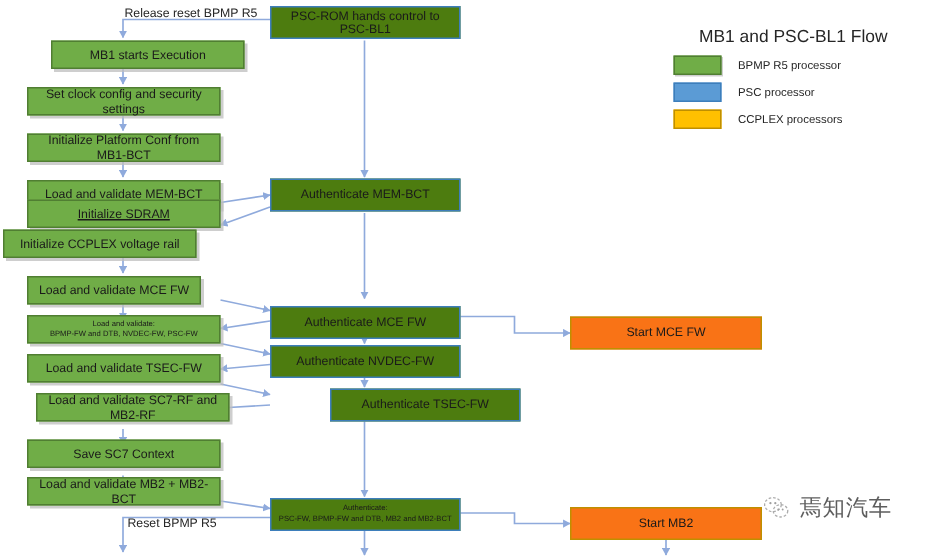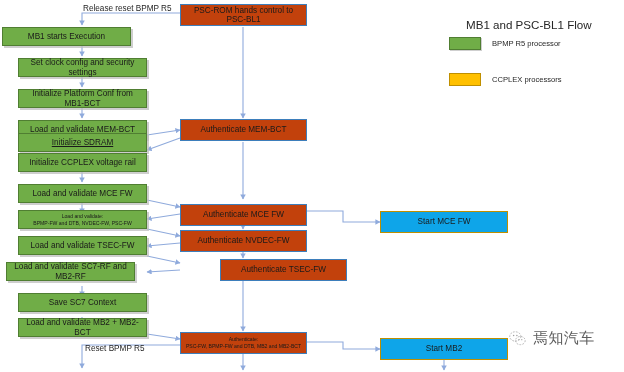--- a/index.html
+++ b/index.html
@@ -35,26 +35,26 @@
     padding: 0 3px;
     z-index: 3;
   }
   .node.green {
     background: #70AD47;
     border: 1px solid #507E32;
     box-shadow: 2px 2px 0 0 rgba(190,190,190,0.75);
     font-size: 8.2px;
   }
   .node.blue {
-    background: #c2410c;
+    background: #4d7c0f;
     border: 1px solid #3D7EBB;
     font-size: 8.2px;
   }
   .node.orange {
-    background: #0ea5e9;
+    background: #f97316;
     border: 1px solid #BF8F00;
     font-size: 8.2px;
   }
   .node.small {
     font-size: 5.1px;
     line-height: 1.3;
   }
   .edge-label {
     position: absolute;
     font-size: 8.2px;
@@ -178,33 +178,33 @@
 
       <path d="M444,360 L444,370"></path>
 
       <path d="M243,354 L243,370"></path>
     </g>
   </svg>
 
   <div class="edge-label" style="left:83px; top:4px;">Release reset BPMP R5</div>
   <div class="edge-label" style="left:85px; top:344px;">Reset BPMP R5</div>
 
-  <div class="node green" style="left:2px; top:27px; width:129px; height:19px;">MB1 starts Execution</div>
+  <div class="node green" style="left:34px; top:27px; width:129px; height:19px;">MB1 starts Execution</div>
   <div class="node green" style="left:18px; top:58px; width:129px; height:19px;">Set clock config and security settings</div>
   <div class="node green" style="left:18px; top:89px; width:129px; height:19px;">Initialize Platform Conf from MB1-BCT</div>
   <div class="node green" style="left:18px; top:120px; width:129px; height:19px;">Load and validate MEM-BCT</div>
   <div class="node green" style="left:18px; top:132px; width:129px; height:19px; top:133px;text-decoration:underline;">Initialize SDRAM</div>
-  <div class="node green" style="left:18px; top:153px; width:129px; height:19px;">Initialize CCPLEX voltage rail</div>
-  <div class="node green" style="left:18px; top:184px; width:129px; height:19px;">Load and validate MCE FW</div>
+  <div class="node green" style="left:2px; top:153px; width:129px; height:19px;">Initialize CCPLEX voltage rail</div>
+  <div class="node green" style="left:18px; top:184px; width:116px; height:19px;">Load and validate MCE FW</div>
   <div class="node green small" style="left:18px; top:210px; width:129px; height:19px; flex-direction:column;">
     <span>Load and validate:</span>
     <span>BPMP-FW and DTB, NVDEC-FW, PSC-FW</span>
   </div>
   <div class="node green" style="left:18px; top:236px; width:129px; height:19px;">Load and validate TSEC-FW</div>
-  <div class="node green" style="left:6px; top:262px; width:129px; height:19px;text-align:center;">Load and validate SC7-RF and MB2-RF</div>
+  <div class="node green" style="left:24px; top:262px; width:129px; height:19px;text-align:center;">Load and validate SC7-RF and MB2-RF</div>
   <div class="node green" style="left:18px; top:293px; width:129px; height:19px;">Save SC7 Context</div>
   <div class="node green" style="left:18px; top:318px; width:129px; height:19px;">Load and validate MB2 + MB2-BCT</div>
 
   <div class="node blue" style="left:180px; top:4px; width:127px; height:22px;">PSC-ROM hands control to PSC-BL1</div>
   <div class="node blue" style="left:180px; top:119px; width:127px; height:22px;">Authenticate MEM-BCT</div>
   <div class="node blue" style="left:180px; top:204px; width:127px; height:22px;">Authenticate MCE FW</div>
   <div class="node blue" style="left:180px; top:230px; width:127px; height:22px;">Authenticate NVDEC-FW</div>
   <div class="node blue" style="left:180px; top:259px; width:127px; height:22px;margin-left:40px;">Authenticate TSEC-FW</div>
   <div class="node blue small" style="left:180px; top:332px; width:127px; height:22px; flex-direction:column;">
     <span>Authenticate:</span>
@@ -212,20 +212,24 @@
   </div>
 
   <div class="node orange" style="left:380px; top:211px; width:128px; height:22px;">Start MCE FW</div>
   <div class="node orange" style="left:380px; top:338px; width:128px; height:22px;">Start MB2</div>
 
   <div class="legend-title">MB1 and PSC-BL1 Flow</div>
 
   <div class="legend-row" style="left:449px; top:37px;">
     <span class="legend-swatch green"></span>
     <span class="legend-label">BPMP R5 processor</span>
+  </div>
+  <div class="legend-row" style="left:449px; top:55px;">
+    <span class="legend-swatch blue"></span>
+    <span class="legend-label">PSC processor</span>
   </div>
   <div class="legend-row" style="left:449px; top:73px;">
     <span class="legend-swatch orange"></span>
     <span class="legend-label">CCPLEX processors</span>
   </div>
 
   <div class="watermark">
     <svg class="wm-mark" viewBox="0 0 24 24">
       <ellipse cx="9.2" cy="9.4" rx="7" ry="5.9" fill="none" stroke="#9a9a9a" stroke-width="1.1" stroke-dasharray="2.2 1.6"></ellipse>
       <ellipse cx="15.6" cy="14.6" rx="6.1" ry="5.2" fill="none" stroke="#9a9a9a" stroke-width="1.1" stroke-dasharray="2.2 1.6"></ellipse>

